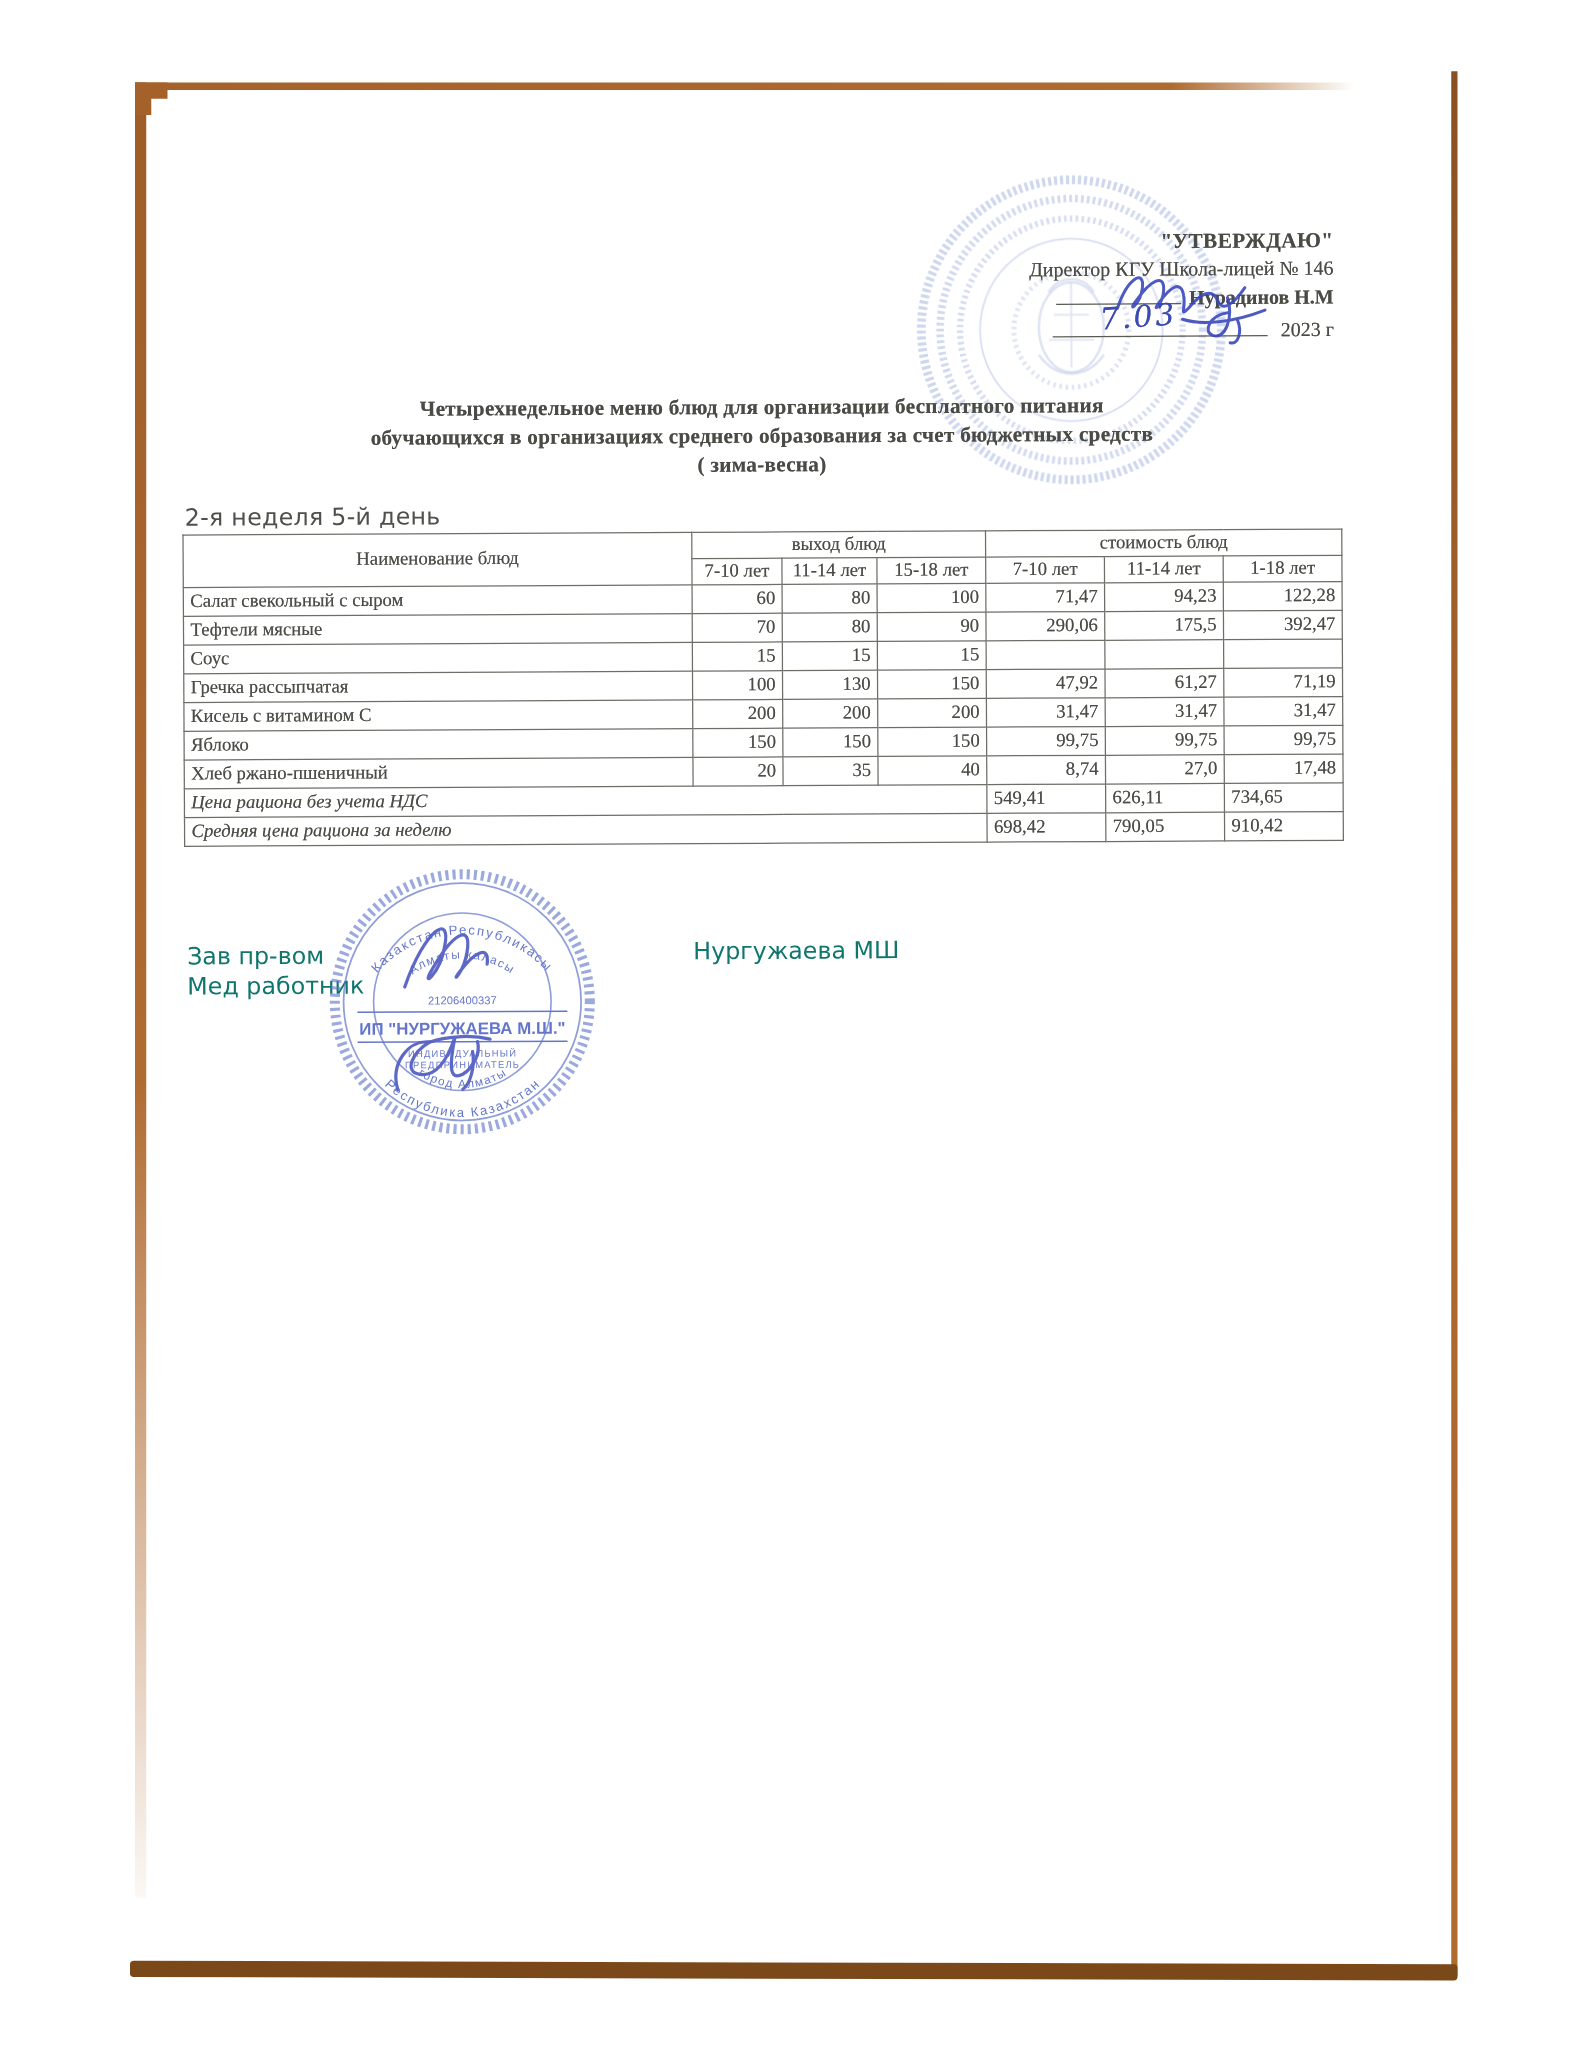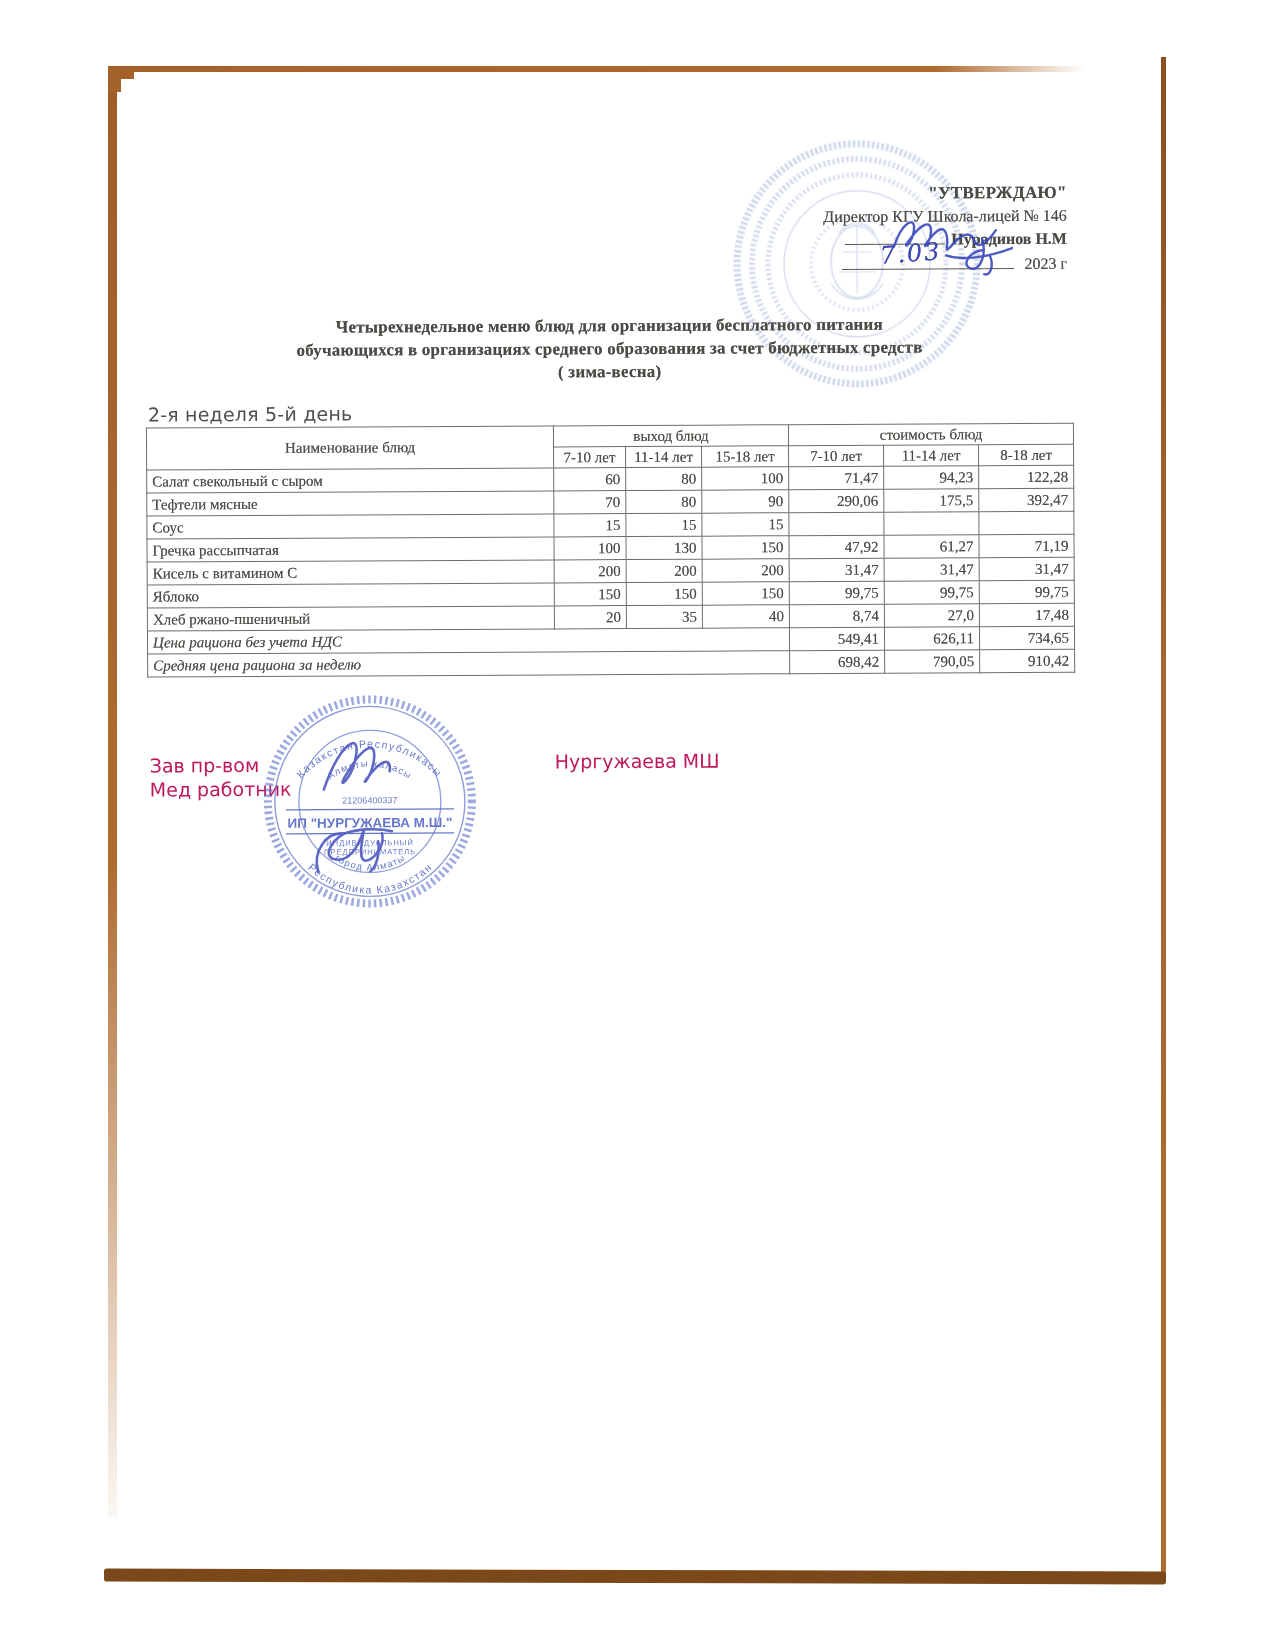--- a/index.html
+++ b/index.html
@@ -45,24 +45,24 @@
     font-size:15px;color:#4c4c47;}
   table.menu td,table.menu th{border:1px solid #6e6e68;padding:0 5px;height:22px;
     font-weight:normal;overflow:hidden;white-space:nowrap;}
   table.menu .hdr1 td{height:20px;text-align:center;}
   table.menu .hdr2 td{height:20px;text-align:center;}
   .c{text-align:right;}
   .agec{text-align:center;}
   .agel{text-align:left;padding-left:7px;}
   .dish{text-align:left;padding-left:4px;}
   .sum-label{font-style:italic;text-align:left;padding-left:4px;}
-  .sum-val{font-weight:bold;text-align:right;margin-top:31px;}
+  .sum-val{font-weight:bold;text-align:left;margin-top:31px;}
   
   .sigblock{position:absolute;z-index:3;font-family:"DejaVu Sans", sans-serif;
-    font-size:19px;color:#be185d;}
+    font-size:19px;color:#0f766e;}
   .chef{left:150px;top:752px;}
   .med{left:150px;top:776px;}
   .resp-name{left:555px;top:750px;}
   
   .school-stamp{position:absolute;left:730px;top:135px;width:260px;height:260px;z-index:2;}
   .ip-stamp{position:absolute;left:260px;top:690px;width:220px;height:220px;z-index:4;}
 </style>
 </head>
 <body>
 
@@ -137,21 +137,21 @@
           <td rowspan="2" class="c">Наименование блюд</td>
           <td colspan="3">выход блюд</td>
           <td colspan="3">стоимость блюд</td>
         </tr>
         <tr class="hdr2">
           <td class="agec">7-10 лет</td>
           <td class="agec">11-14 лет</td>
           <td class="agec">15-18 лет</td>
           <td class="agel">7-10 лет</td>
           <td class="agel">11-14 лет</td>
-          <td class="agel">8-18 лет</td>
+          <td class="agel">1-18 лет</td>
         </tr>
         <tr>
           <td class="dish">Салат свекольный с сыром</td>
           <td class="c">60</td>
           <td class="c">80</td>
           <td class="c">100</td>
           <td class="c">71,47</td>
           <td class="c">94,23</td>
           <td class="c">122,28</td>
         </tr>

